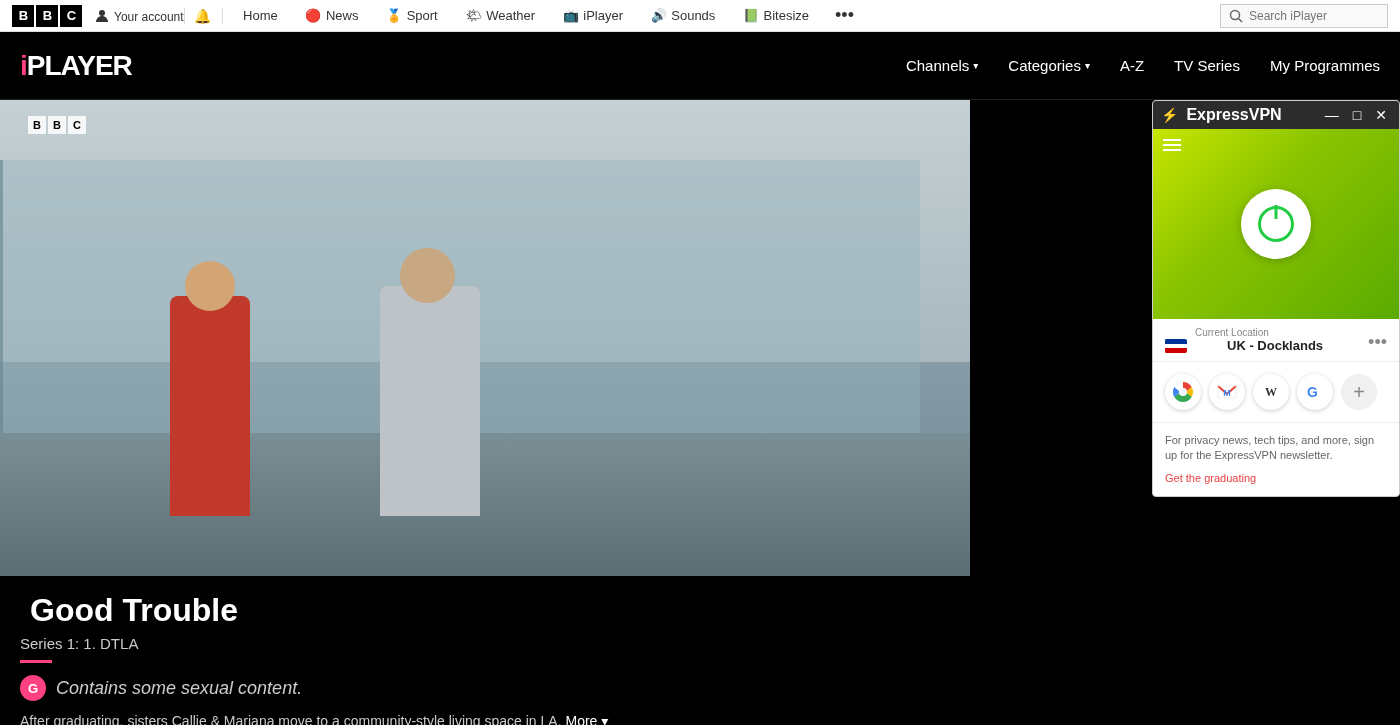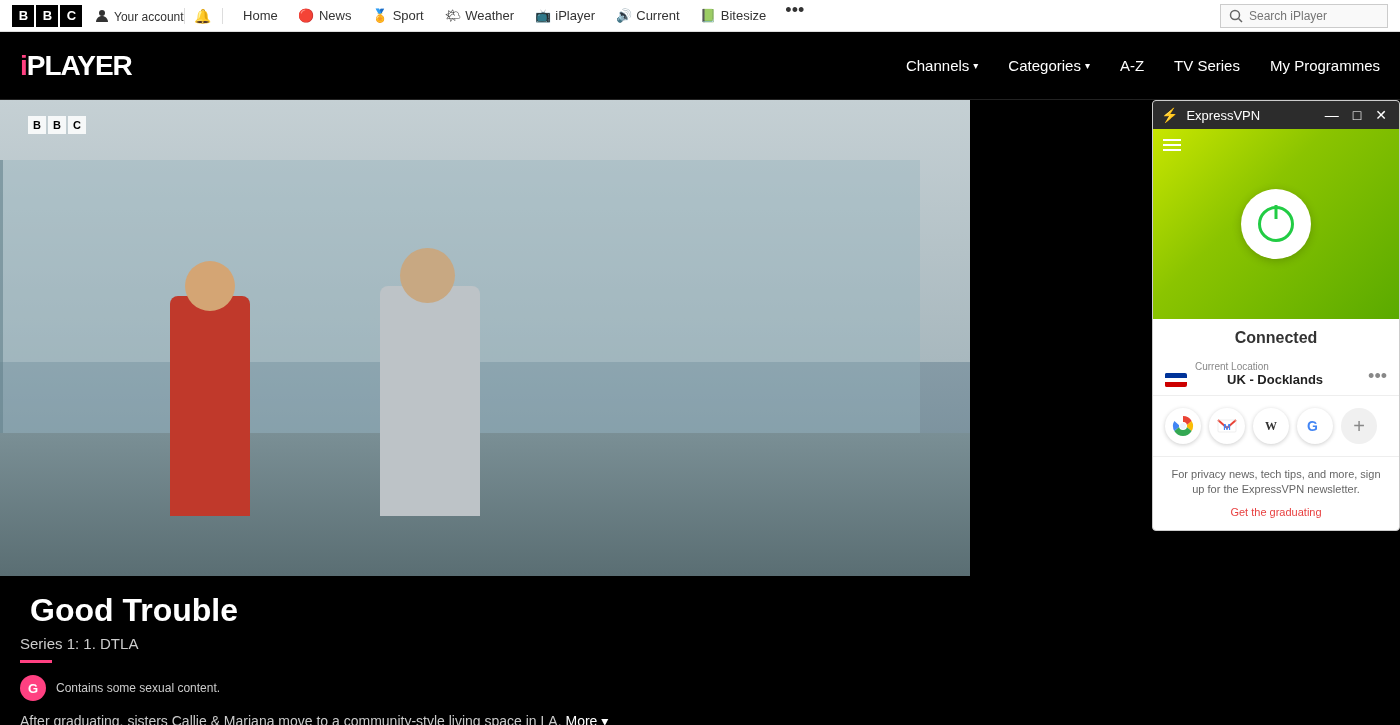--- a/index.html
+++ b/index.html
@@ -45,21 +45,22 @@
     }
     .bbc-account svg { width: 16px; height: 16px; }
     .bbc-bell {
       margin-right: 10px;
       font-size: 14px;
       border-right: 1px solid #ddd;
       padding-right: 10px;
     }
     .bbc-topnav-links {
       display: flex;
-      gap: 1px;
+      align-items: center;
+      gap: 8px;
       flex: 1;
     }
     .bbc-topnav-link {
       font-size: 13px;
       color: #333;
       text-decoration: none;
       padding: 0 10px;
       height: 32px;
       display: flex;
       align-items: center;
@@ -266,21 +267,22 @@
       color: #fff;
       font-size: 13px;
       font-weight: 700;
       border-radius: 50%;
       display: flex;
       align-items: center;
       justify-content: center;
     }
     .rating-text {
       color: #ccc;
-      font-size: 12px;
+      font-size: 18px;
+      font-style: italic;
     }
     .show-description {
       color: #ccc;
       font-size: 14px;
       line-height: 1.5;
       margin-bottom: 12px;
     }
     .show-description a {
       color: #fff;
       text-decoration: none;
@@ -306,22 +308,22 @@
       padding: 0 8px;
       gap: 6px;
     }
     .vpn-titlebar-logo {
       color: #ff4444;
       font-size: 14px;
       margin-right: 2px;
     }
     .vpn-titlebar-title {
       color: #fff;
-      font-size: 13px;
-      font-weight: 400;
+      font-size: 16px;
+      font-weight: 700;
       flex: 1;
     }
     .vpn-titlebar-btn {
       color: #fff;
       font-size: 14px;
       cursor: pointer;
       background: none;
       border: none;
       padding: 0 4px;
     }
@@ -438,21 +440,20 @@
       justify-content: center;
       font-size: 18px;
       cursor: pointer;
     }
     .vpn-shortcut-chrome { background: #fff; box-shadow: 0 1px 4px rgba(0,0,0,0.2); }
     .vpn-shortcut-wiki { background: #fff; box-shadow: 0 1px 4px rgba(0,0,0,0.2); color: #333; font-size: 12px; font-weight: 700; }
     .vpn-shortcut-google { background: #fff; box-shadow: 0 1px 4px rgba(0,0,0,0.2); }
     .vpn-shortcut-add { background: #f0f0f0; color: #888; font-size: 20px; }
     .vpn-newsletter {
       padding: 10px 12px;
-      text-align: center;
     }
     .vpn-newsletter-text {
       font-size: 11px;
       color: #666;
       line-height: 1.4;
       margin-bottom: 4px;
     }
     .vpn-newsletter-link {
       font-size: 11px;
       color: #e84040;
@@ -495,21 +496,21 @@
     <a class="bbc-topnav-link">
       <span>🌤</span>
       <span>Weather</span>
     </a>
     <a class="bbc-topnav-link">
       <span>📺</span>
       <span>iPlayer</span>
     </a>
     <a class="bbc-topnav-link">
       <span>🔊</span>
-      <span>Current</span>
+      <span>Sounds</span>
     </a>
     <a class="bbc-topnav-link">
       <span>📗</span>
       <span>Bitesize</span>
     </a>
     <span class="bbc-more">•••</span>
   </div>
   <div class="bbc-search">
     <svg width="14" height="14" viewBox="0 0 14 14" fill="#666">
       <circle cx="6" cy="6" r="4.5" stroke="#666" stroke-width="1.5" fill="none"></circle>
@@ -600,21 +601,20 @@
       <div class="vpn-hamburger">
         <span></span>
         <span></span>
         <span></span>
       </div>
       <div class="vpn-power-btn">
         <div class="vpn-power-icon"></div>
       </div>
     </div>
 
-    <div class="vpn-connected-text">Connected</div>
 
     <div class="vpn-location-row">
       <div class="vpn-flag"></div>
       <div class="vpn-location-info">
         <div class="vpn-current-location-label">Current Location</div>
         <div class="vpn-location-name">UK - Docklands</div>
       </div>
       <span class="vpn-dots">•••</span>
     </div>
 

